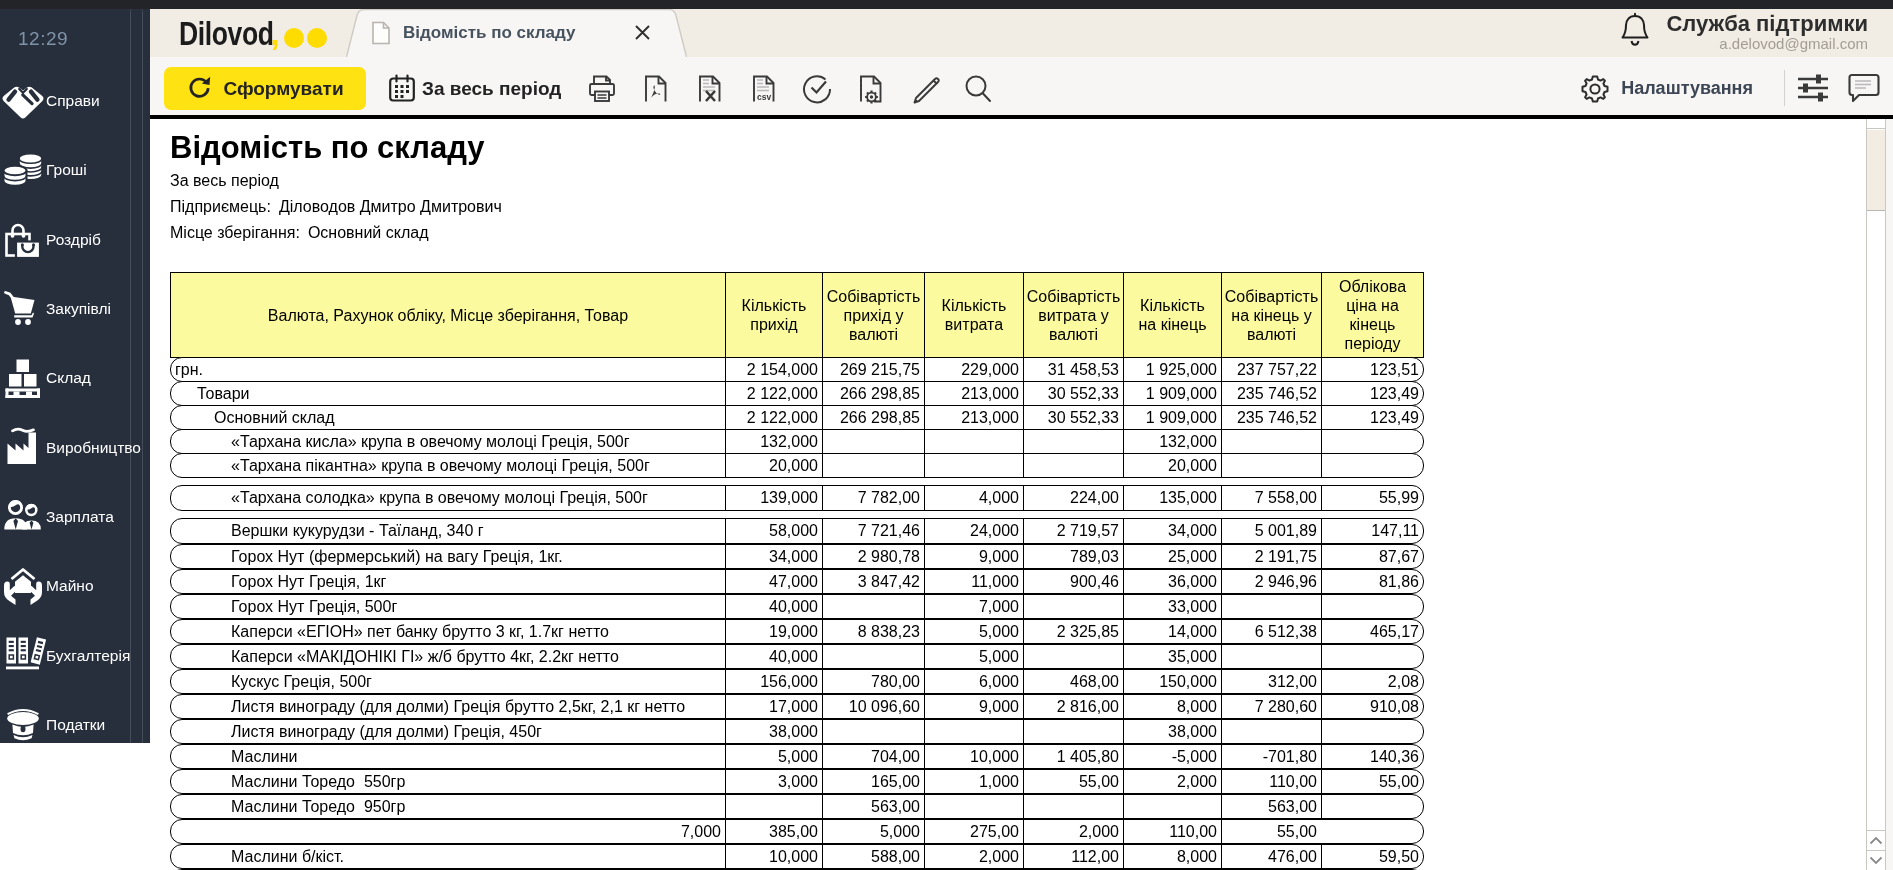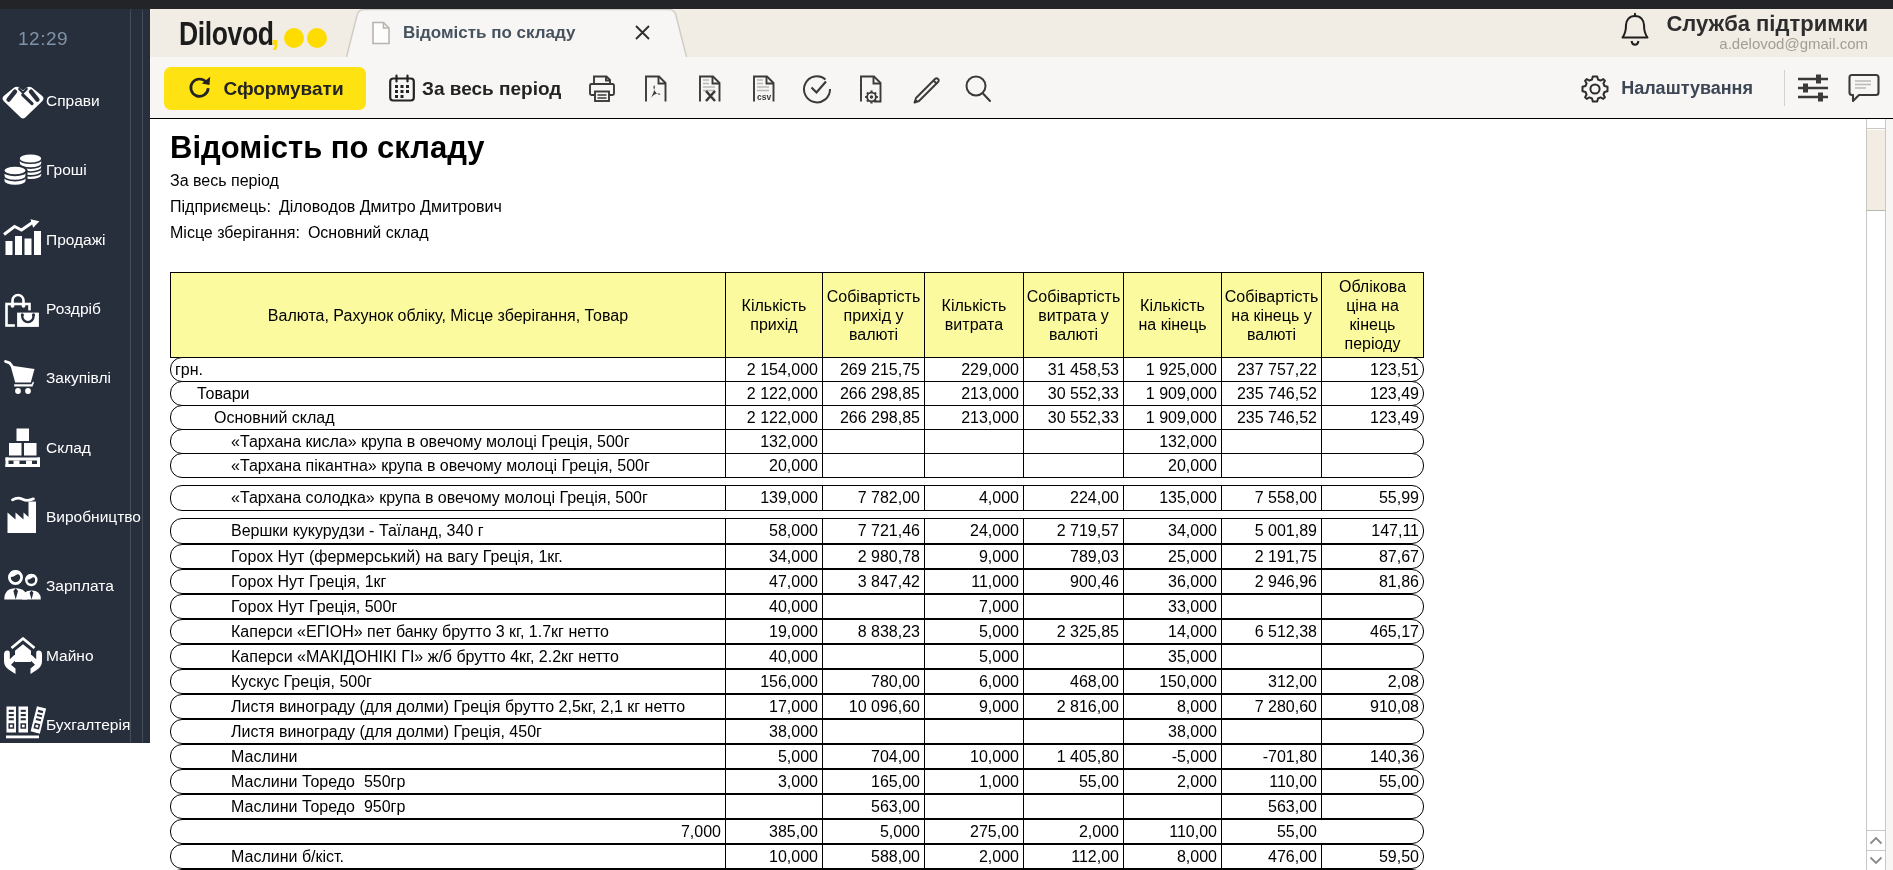--- a/index.html
+++ b/index.html
@@ -36,21 +36,21 @@
   .tab-title { font-size:17px; font-weight:bold; color:#47525f; margin-left:11px; white-space:nowrap; }
   .tab-close { margin-left:auto; width:22px; height:22px; display:flex; align-items:center; justify-content:center; cursor:pointer; }
 
   .support { position:absolute; right:25px; top:3px; display:flex; align-items:center; cursor:pointer; }
   .support-bell { margin-right:14px; }
   .support-text { text-align:right; }
   .support-title { font-size:22px; font-weight:bold; color:#2d2d2d; line-height:22px; }
   .support-email { font-size:15px; color:#a39d94; line-height:17px; }
 
   
-  .toolbar { position:absolute; left:150px; top:57px; width:1743px; height:62px; background:#f7f6f4; border-bottom:1px solid #000000; z-index:9; }
+  .toolbar { position:absolute; left:150px; top:57px; width:1743px; height:62px; background:#f7f6f4; border-bottom:4px solid #000000; z-index:9; }
   .btn-generate { position:absolute; left:14px; top:10px; width:202px; height:43px; background:#ffe212; border:none; border-radius:7px;
       display:flex; align-items:center; justify-content:center; cursor:pointer; font-family:inherit; }
   .btn-generate span { font-size:19px; font-weight:bold; color:#232323; margin-left:10px; }
   .period { position:absolute; left:232px; top:10px; height:43px; display:flex; align-items:center; cursor:pointer; }
   .period span { font-size:19px; font-weight:bold; color:#232323; margin-left:6px; }
   .tool-ico { position:absolute; top:13px; width:38px; height:38px; display:flex; align-items:center; justify-content:center; cursor:pointer; }
   .settings { position:absolute; right:140px; top:10px; height:43px; display:flex; align-items:center; cursor:pointer; }
   .settings span { font-size:18px; font-weight:bold; color:#3d4654; margin-left:10px; }
   .tb-divider { position:absolute; right:108px; top:13px; width:1px; height:36px; background:#d4d2ce; }
   .ico-sliders { position:absolute; right:62px; top:13px; width:36px; height:36px; cursor:pointer; }
@@ -121,35 +121,20 @@
           <svg width="46" height="40" viewBox="0 0 46 40">
             <path d="M19 8.5 V25 A 11.5 4.8 0 0 0 42 25 V8.5" fill="#fff" stroke="#272e3c" stroke-width="1.6"></path>
             <path d="M19 13.3 A 11.5 4.8 0 0 0 42 13.3 M19 17.2 A 11.5 4.8 0 0 0 42 17.2 M19 21.1 A 11.5 4.8 0 0 0 42 21.1" fill="none" stroke="#272e3c" stroke-width="1.6"></path>
             <ellipse cx="30.5" cy="8.5" rx="11.5" ry="4.8" fill="#fff" stroke="#272e3c" stroke-width="1.6"></ellipse>
             <path d="M3.5 20.5 V31 A 11.5 4.8 0 0 0 26.5 31 V20.5" fill="#fff" stroke="#272e3c" stroke-width="2"></path>
             <path d="M3.5 25.8 A 11.5 4.8 0 0 0 26.5 25.8" fill="none" stroke="#272e3c" stroke-width="1.6"></path>
             <ellipse cx="15" cy="20.5" rx="11.5" ry="4.8" fill="#fff" stroke="#272e3c" stroke-width="2"></ellipse>
           </svg>
         </div>
         <div class="sb-label">Гроші</div>
-      </div>
-      <div class="sb-item">
-        <div class="sb-icon">
-          <svg width="46" height="40" viewBox="0 0 46 40">
-            <g fill="#fff">
-              <rect x="5.5" y="22" width="7" height="14"></rect>
-              <rect x="15" y="17" width="7" height="19"></rect>
-              <rect x="24.5" y="19.5" width="7" height="16.5"></rect>
-              <rect x="34" y="12" width="7" height="24"></rect>
-            </g>
-            <path d="M4 15.5 L14.5 7.5 L21.5 11 L33.5 2.8" stroke="#fff" stroke-width="3" fill="none"></path>
-            <path d="M30.5 0.2 L39.4 2.2 L33.2 8.8 Z" fill="#fff"></path>
-          </svg>
-        </div>
-        <div class="sb-label">Продажі</div>
       </div>
       <div class="sb-item">
         <div class="sb-icon">
           <svg width="46" height="40" viewBox="0 0 46 40">
             <rect x="6.5" y="15" width="23" height="21.5" fill="none" stroke="#fff" stroke-width="2.6"></rect>
             <path d="M12.5 15.5 V11.5 A 5.5 5.5 0 0 1 23.5 11.5 V15.5" fill="none" stroke="#fff" stroke-width="2.6"></path>
             <circle cx="12.5" cy="16.8" r="1.9" fill="#fff"></circle>
             <circle cx="23.5" cy="16.8" r="1.9" fill="#fff"></circle>
             <rect x="16" y="22.5" width="24" height="16.5" fill="#fff" stroke="#272e3c" stroke-width="2.2"></rect>
             <path d="M22.3 25.5 V27.5 A 5.6 5.6 0 0 0 33.5 27.5 V25.5" fill="none" stroke="#272e3c" stroke-width="2.4"></path>

